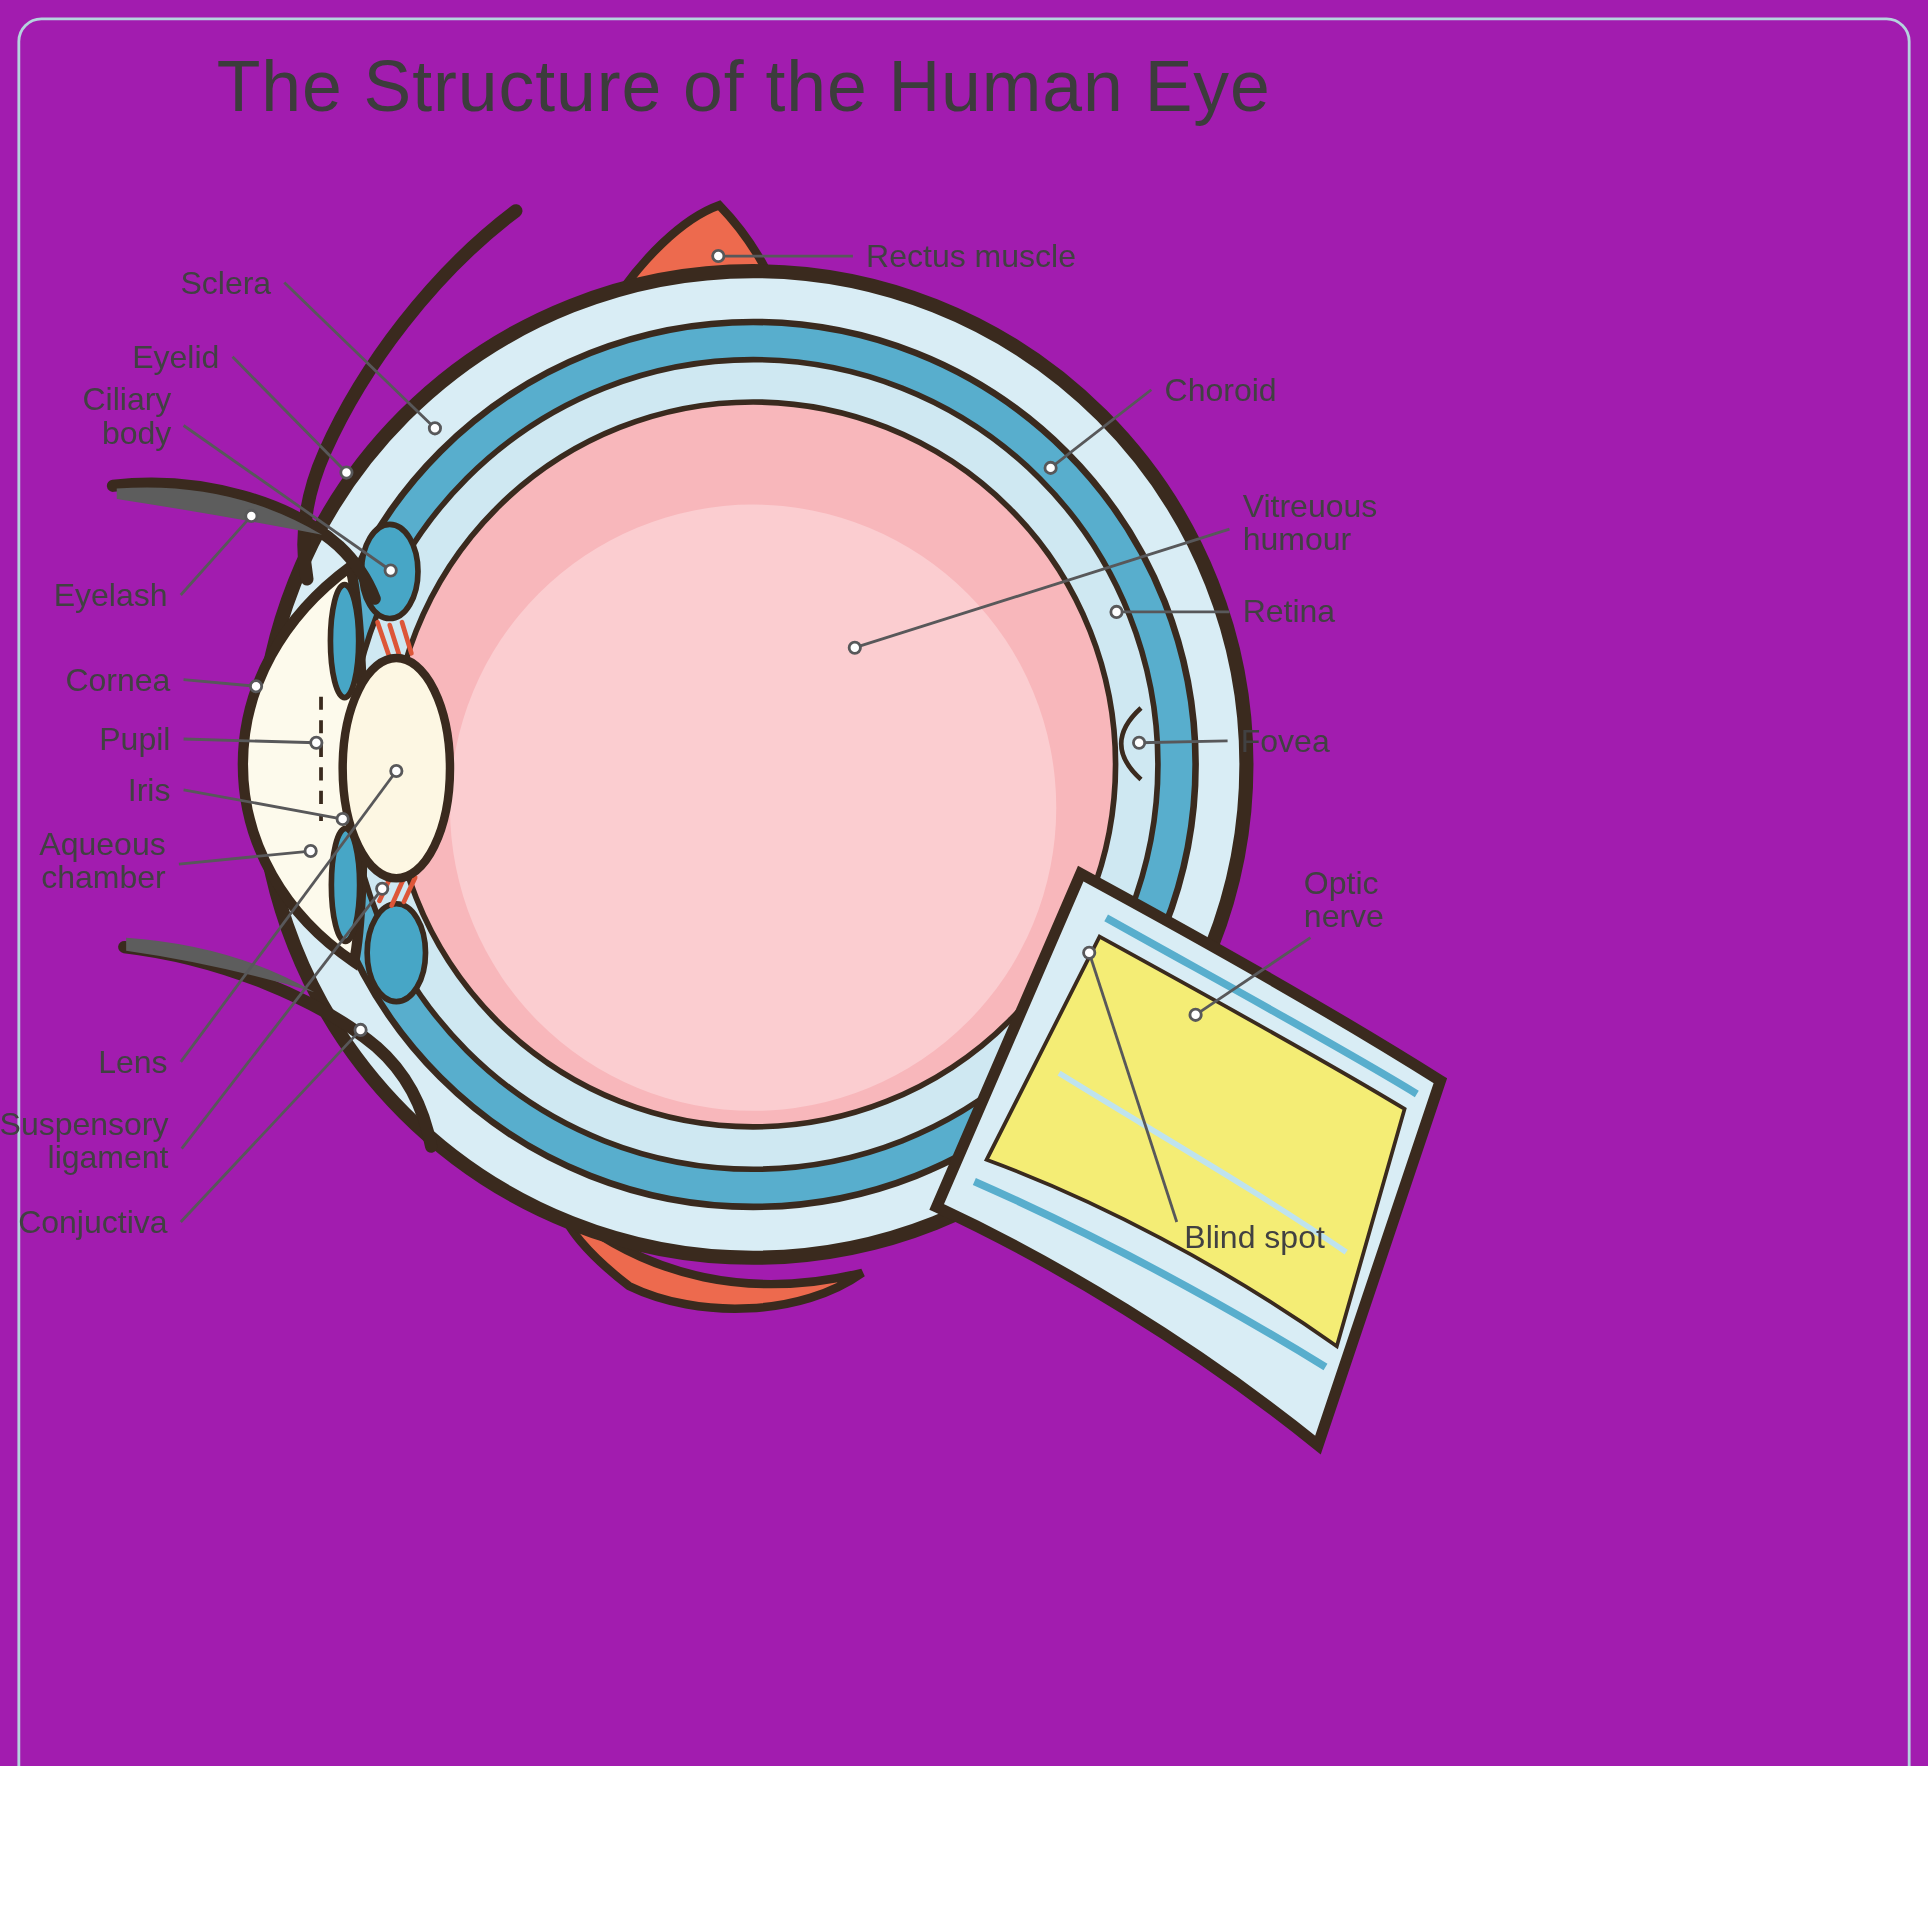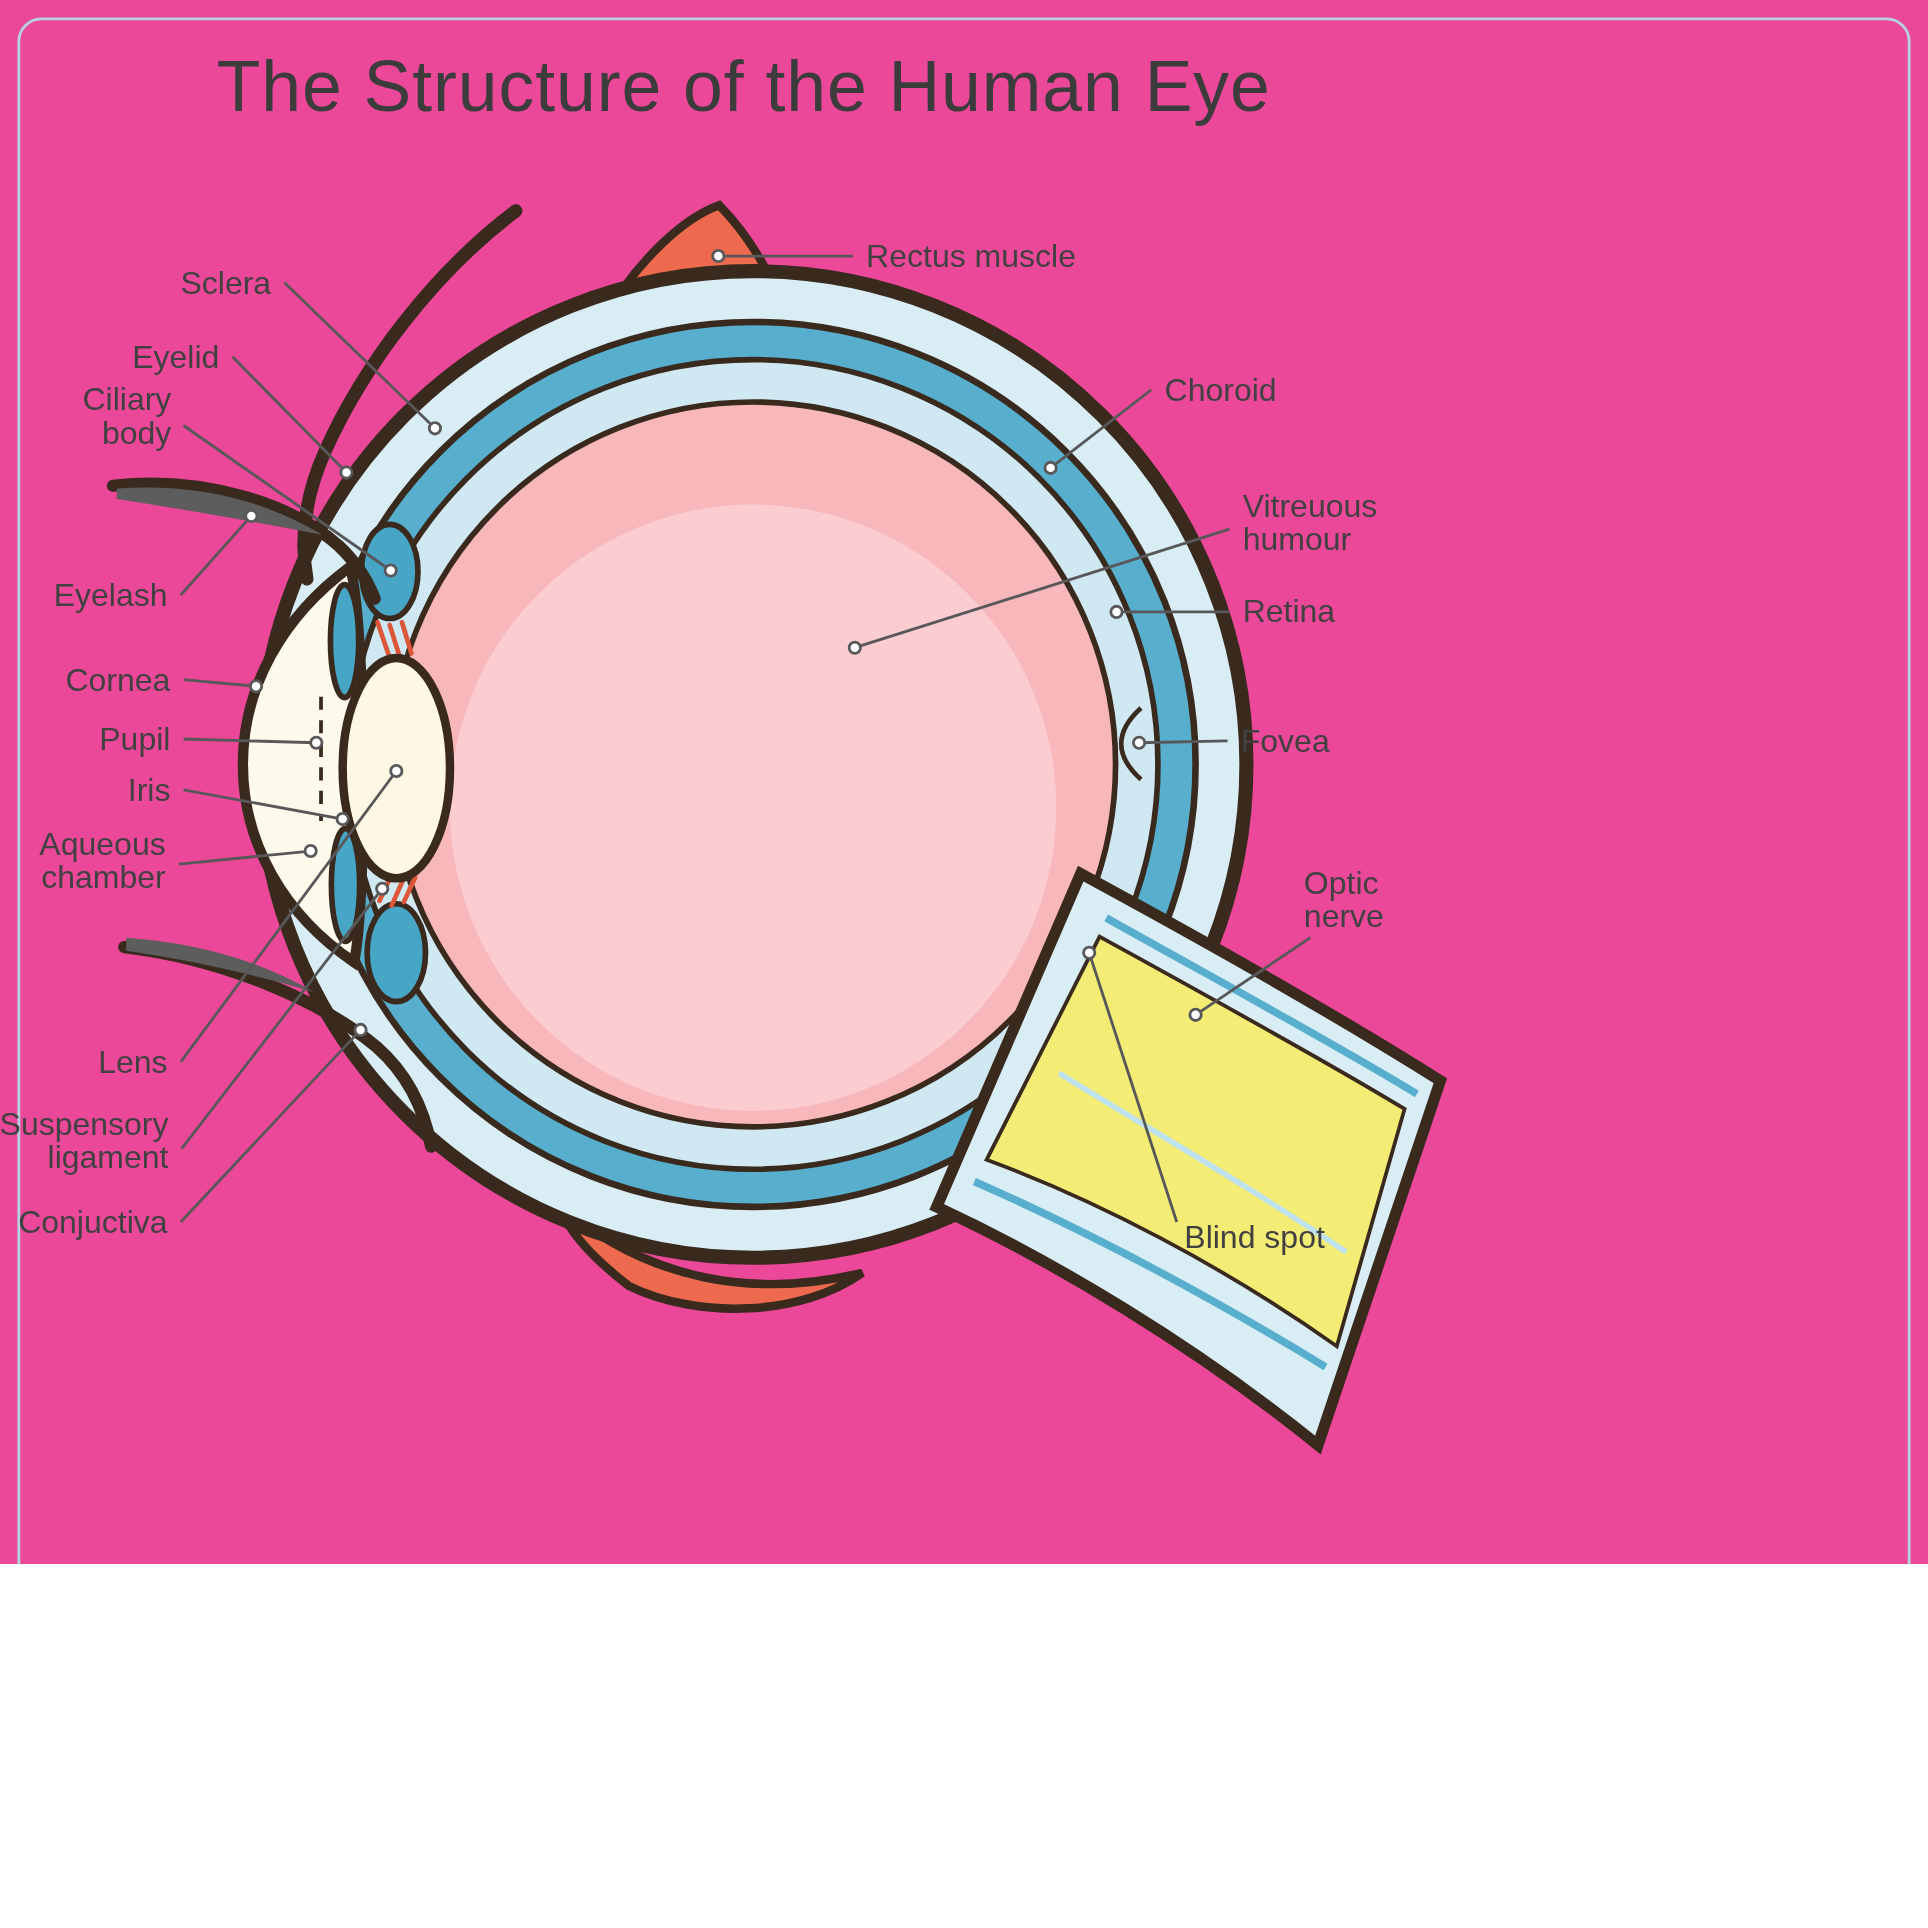--- a/index.html
+++ b/index.html
@@ -1,16 +1,16 @@
 <!DOCTYPE html>
 <html style="font-size:15px"><head>
 <meta charset="utf-8">
 <style>
   html,body{margin:0;padding:0;background:#ffffff;}
-  .page{position:relative;width:1928px;height:1564px;background:#ec4899;overflow:hidden;
+  .page{position:relative;width:1928px;height:1766px;background:#a21caf;overflow:hidden;
         font-family:"Liberation Sans", sans-serif;}
   svg{position:absolute;left:0;top:0;}
   .title{font-size:76px;font-weight:300;fill:#3c3c3c;letter-spacing:1px;}
   .lbl{font-size:34px;font-weight:300;fill:#414142;}
   .leader{stroke:#58585a;stroke-width:3;fill:none;}
   .dot{fill:#ffffff;stroke:#58585a;stroke-width:3;}
 </style>
 </head>
 <body>
 

